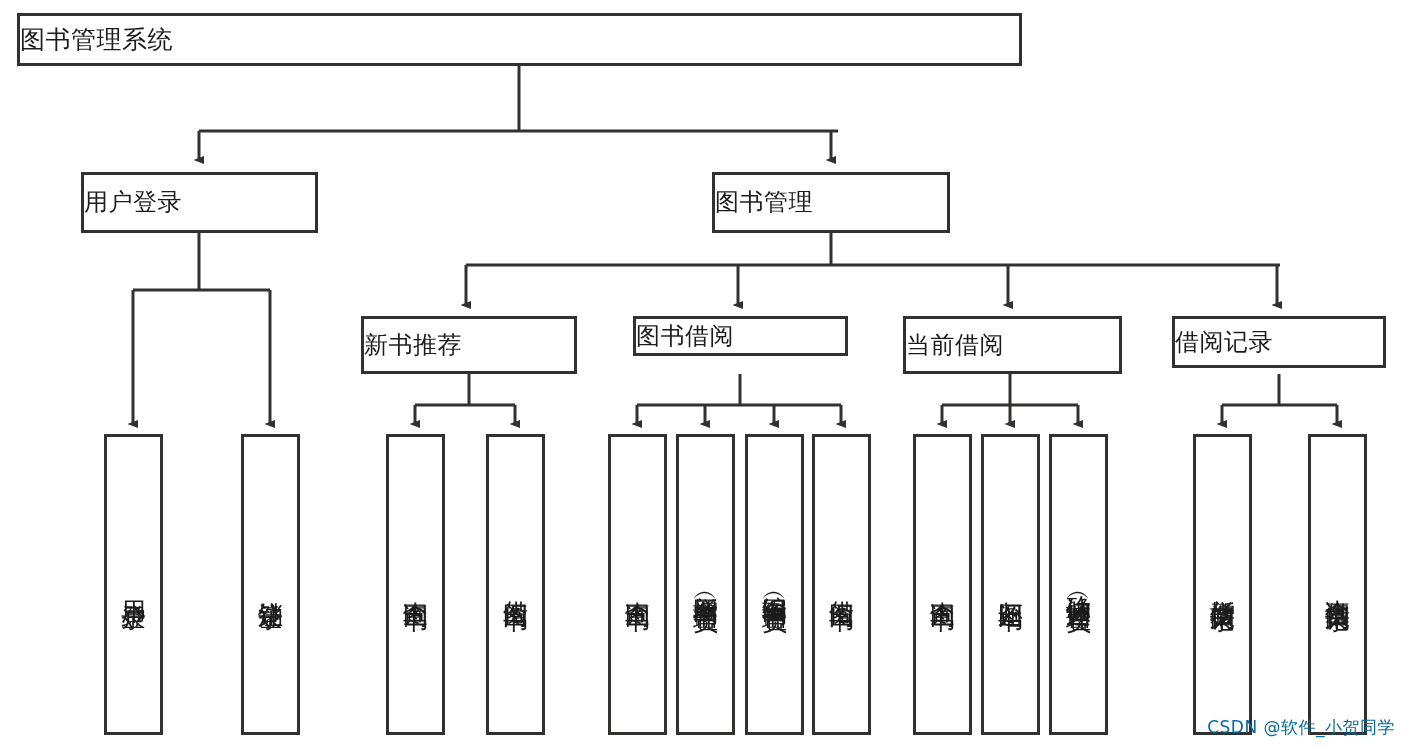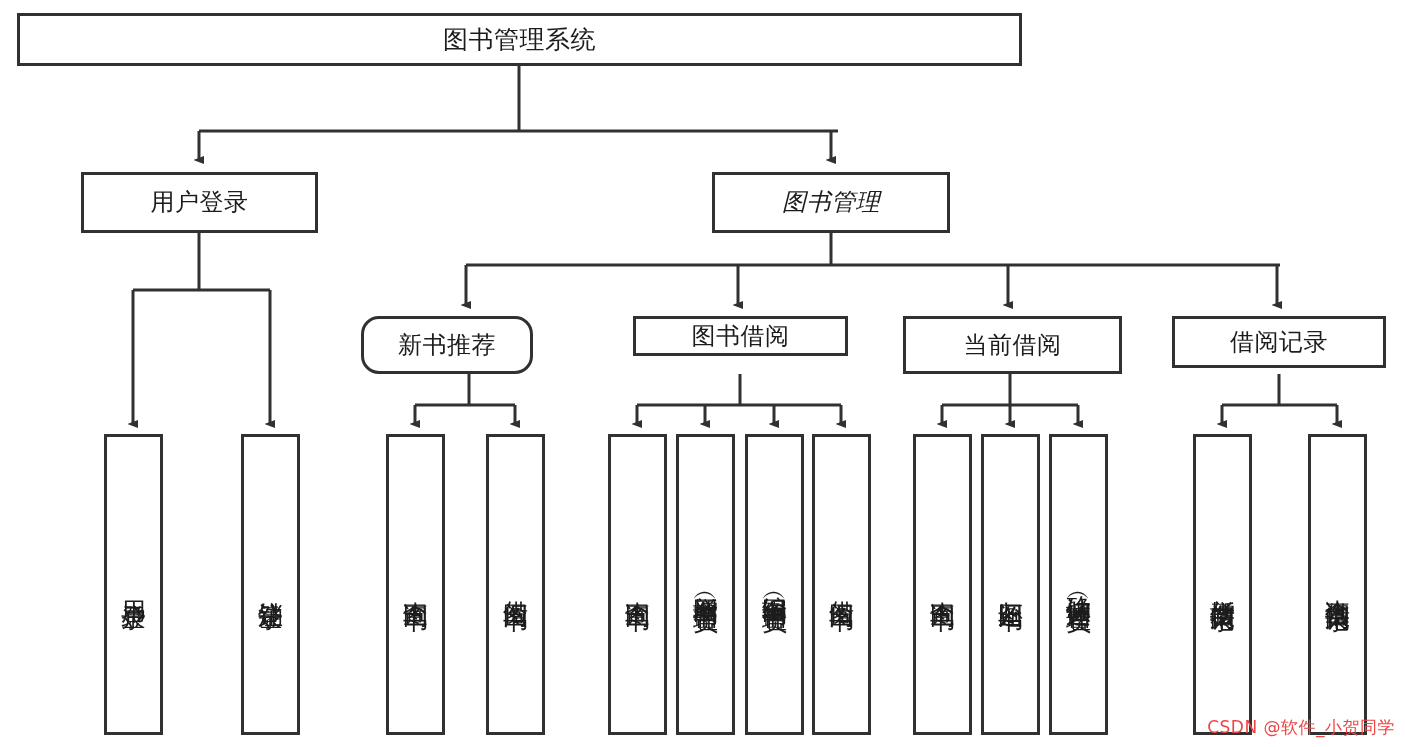--- a/index.html
+++ b/index.html
@@ -25,21 +25,21 @@
     height: 747px;
     pointer-events: none;
   }
   .node {
     position: absolute;
     box-sizing: border-box;
     background: #ffffff;
     border: 3px solid #33312f;
     display: flex;
     align-items: center;
-    justify-content: center;
+    justify-content: flex-start;
     color: #1c1c1c;
   }
   .node.horiz {
     font-size: 24px;
     letter-spacing: 0.5px;
     line-height: 1.1;
   }
   .node.root {
     font-size: 25px;
     border-width: 3px;
@@ -59,21 +59,21 @@
     writing-mode: vertical-rl;
     text-orientation: upright;
     white-space: nowrap;
     display: block;
   }
   .watermark {
     position: absolute;
     right: 10px;
     bottom: 8px;
     font-size: 17px;
-    color: #ef4444;
+    color: #0369a1;
     white-space: nowrap;
     letter-spacing: 0.5px;
   }
 </style>
 </head>
 <body>
 
 <div id="canvas">
 
   <svg id="edges" viewBox="0 0 1405 747">
@@ -128,25 +128,25 @@
     </g>
   </svg>
 
   <div class="node horiz root" style="left:17px; top:13px; width:1005px; height:53px;">
     <span>图书管理系统</span>
   </div>
 
   <div class="node horiz" style="left:81px; top:172px; width:237px; height:61px;">
     <span>用户登录</span>
   </div>
-  <div class="node horiz" style="left:712px; top:172px; width:238px; height:61px;font-style:italic;">
+  <div class="node horiz" style="left:712px; top:172px; width:238px; height:61px;">
     <span>图书管理</span>
   </div>
 
-  <div class="node horiz" style="left:361px; top:316px; width:172px; height:58px;border-radius:18px;">
+  <div class="node horiz" style="left:361px; top:316px; width:216px; height:58px;">
     <span>新书推荐</span>
   </div>
   <div class="node horiz" style="left:633px; top:316px; width:215px; height:40px;">
     <span>图书借阅</span>
   </div>
   <div class="node horiz" style="left:903px; top:316px; width:219px; height:58px;">
     <span>当前借阅</span>
   </div>
   <div class="node horiz" style="left:1172px; top:316px; width:214px; height:52px;">
     <span>借阅记录</span>

